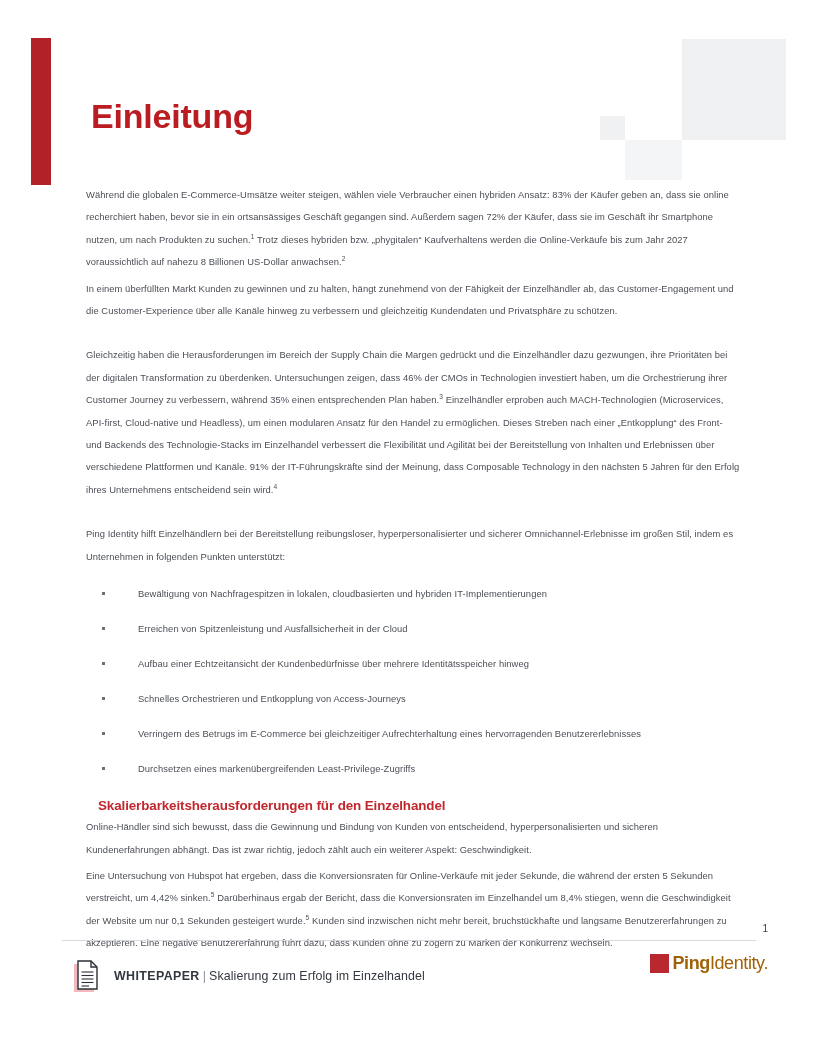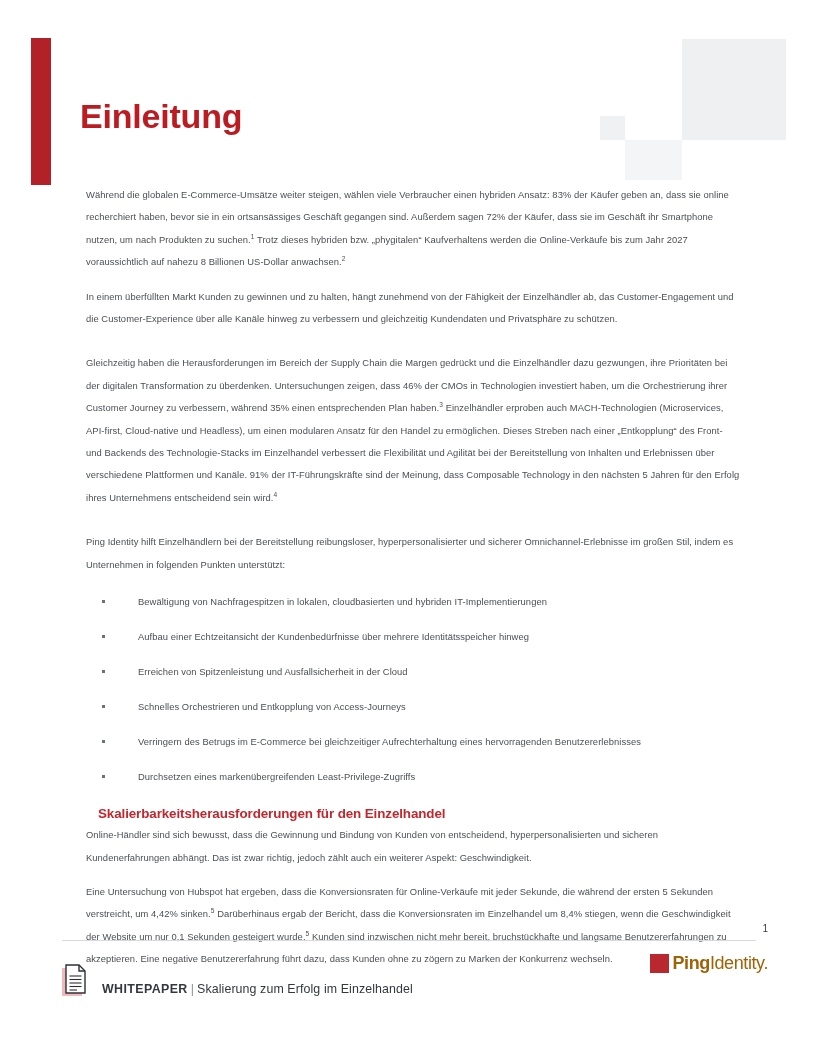--- a/index.html
+++ b/index.html
@@ -55,21 +55,21 @@
     left: 31px;
     top: 38px;
     width: 20px;
     height: 147px;
     background: #b22028;
   }
 
   
   .title {
     position: absolute;
-    left: 80px;
+    left: 91px;
     top: 96px;
     margin: 0;
     font-size: 34px;
     line-height: 40px;
     font-weight: 700;
     color: #bb1c22;
     letter-spacing: -0.2px;
   }
 
   
@@ -82,21 +82,21 @@
 
   p.para {
     margin: 0;
     font-size: 9.4px;
     line-height: 22.4px;
     color: #4a4e55;
     letter-spacing: 0.06px;
     text-align: left;
   }
   p.para + p.para {
-    margin-top: 12px;
+    margin-top: 4px;
   }
   .para-gap {
     height: 22px;
   }
 
   sup {
     font-size: 6.6px;
     vertical-align: super;
     line-height: 0;
   }
@@ -159,26 +159,26 @@
   .page-number {
     position: absolute;
     right: 0;
     top: -18px;
     font-size: 10px;
     color: #3a3f46;
     line-height: 14px;
   }
   .footer-inner {
     position: absolute;
-    left: 0;
+    left: 12px;
     top: 16px;
     right: 0;
     height: 40px;
     display: flex;
-    align-items: flex-end;
+    align-items: center;
   }
   .doc-icon {
     position: relative;
     width: 26px;
     height: 32px;
     flex: 0 0 auto;
     margin-right: 14px;
   }
   .doc-icon .shadow {
     position: absolute;
@@ -269,25 +269,25 @@
 
     <p class="para">Ping Identity hilft Einzelhändlern bei der Bereitstellung reibungsloser, hyperpersonalisierter und sicherer Omnichannel-Erlebnisse im großen Stil, indem es Unternehmen in folgenden Punkten unterstützt:</p>
 
     <ul class="bullets">
       <li>
         <span class="bullet-dot"></span>
         <span>Bewältigung von Nachfragespitzen in lokalen, cloudbasierten und hybriden IT-Implementierungen</span>
       </li>
       <li>
         <span class="bullet-dot"></span>
+        <span>Erreichen von Spitzenleistung und Ausfallsicherheit in der Cloud</span>
+      </li>
+      <li>
+        <span class="bullet-dot"></span>
         <span>Aufbau einer Echtzeitansicht der Kundenbedürfnisse über mehrere Identitätsspeicher hinweg</span>
-      </li>
-      <li>
-        <span class="bullet-dot"></span>
-        <span>Erreichen von Spitzenleistung und Ausfallsicherheit in der Cloud</span>
       </li>
       <li>
         <span class="bullet-dot"></span>
         <span>Schnelles Orchestrieren und Entkopplung von Access-Journeys</span>
       </li>
       <li>
         <span class="bullet-dot"></span>
         <span>Verringern des Betrugs im E-Commerce bei gleichzeitiger Aufrechterhaltung eines hervorragenden Benutzererlebnisses</span>
       </li>
       <li>

